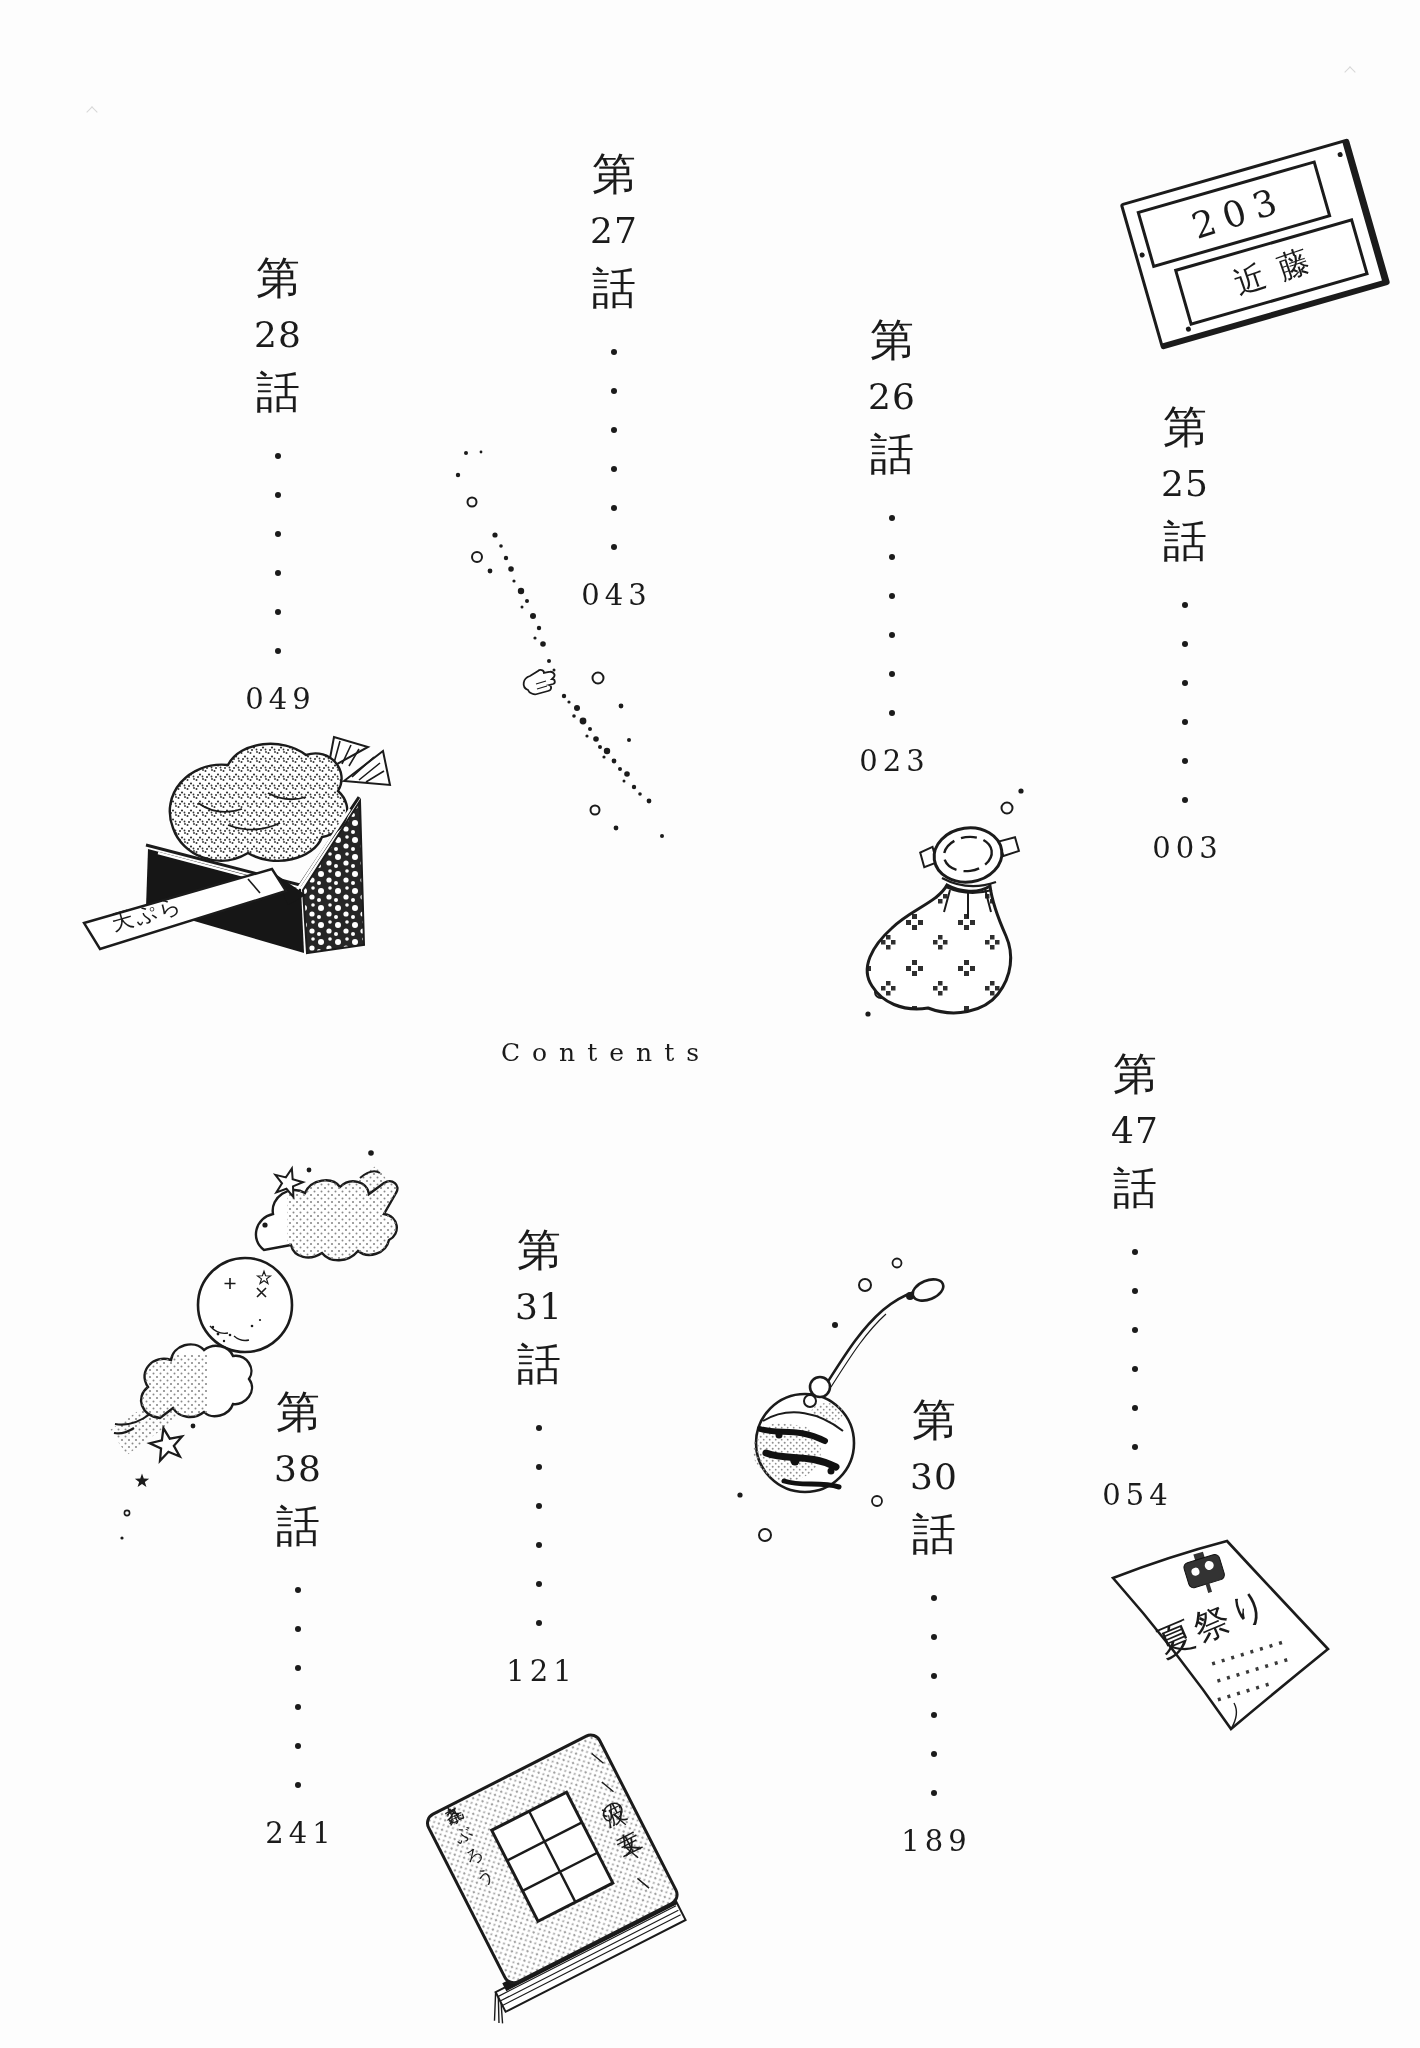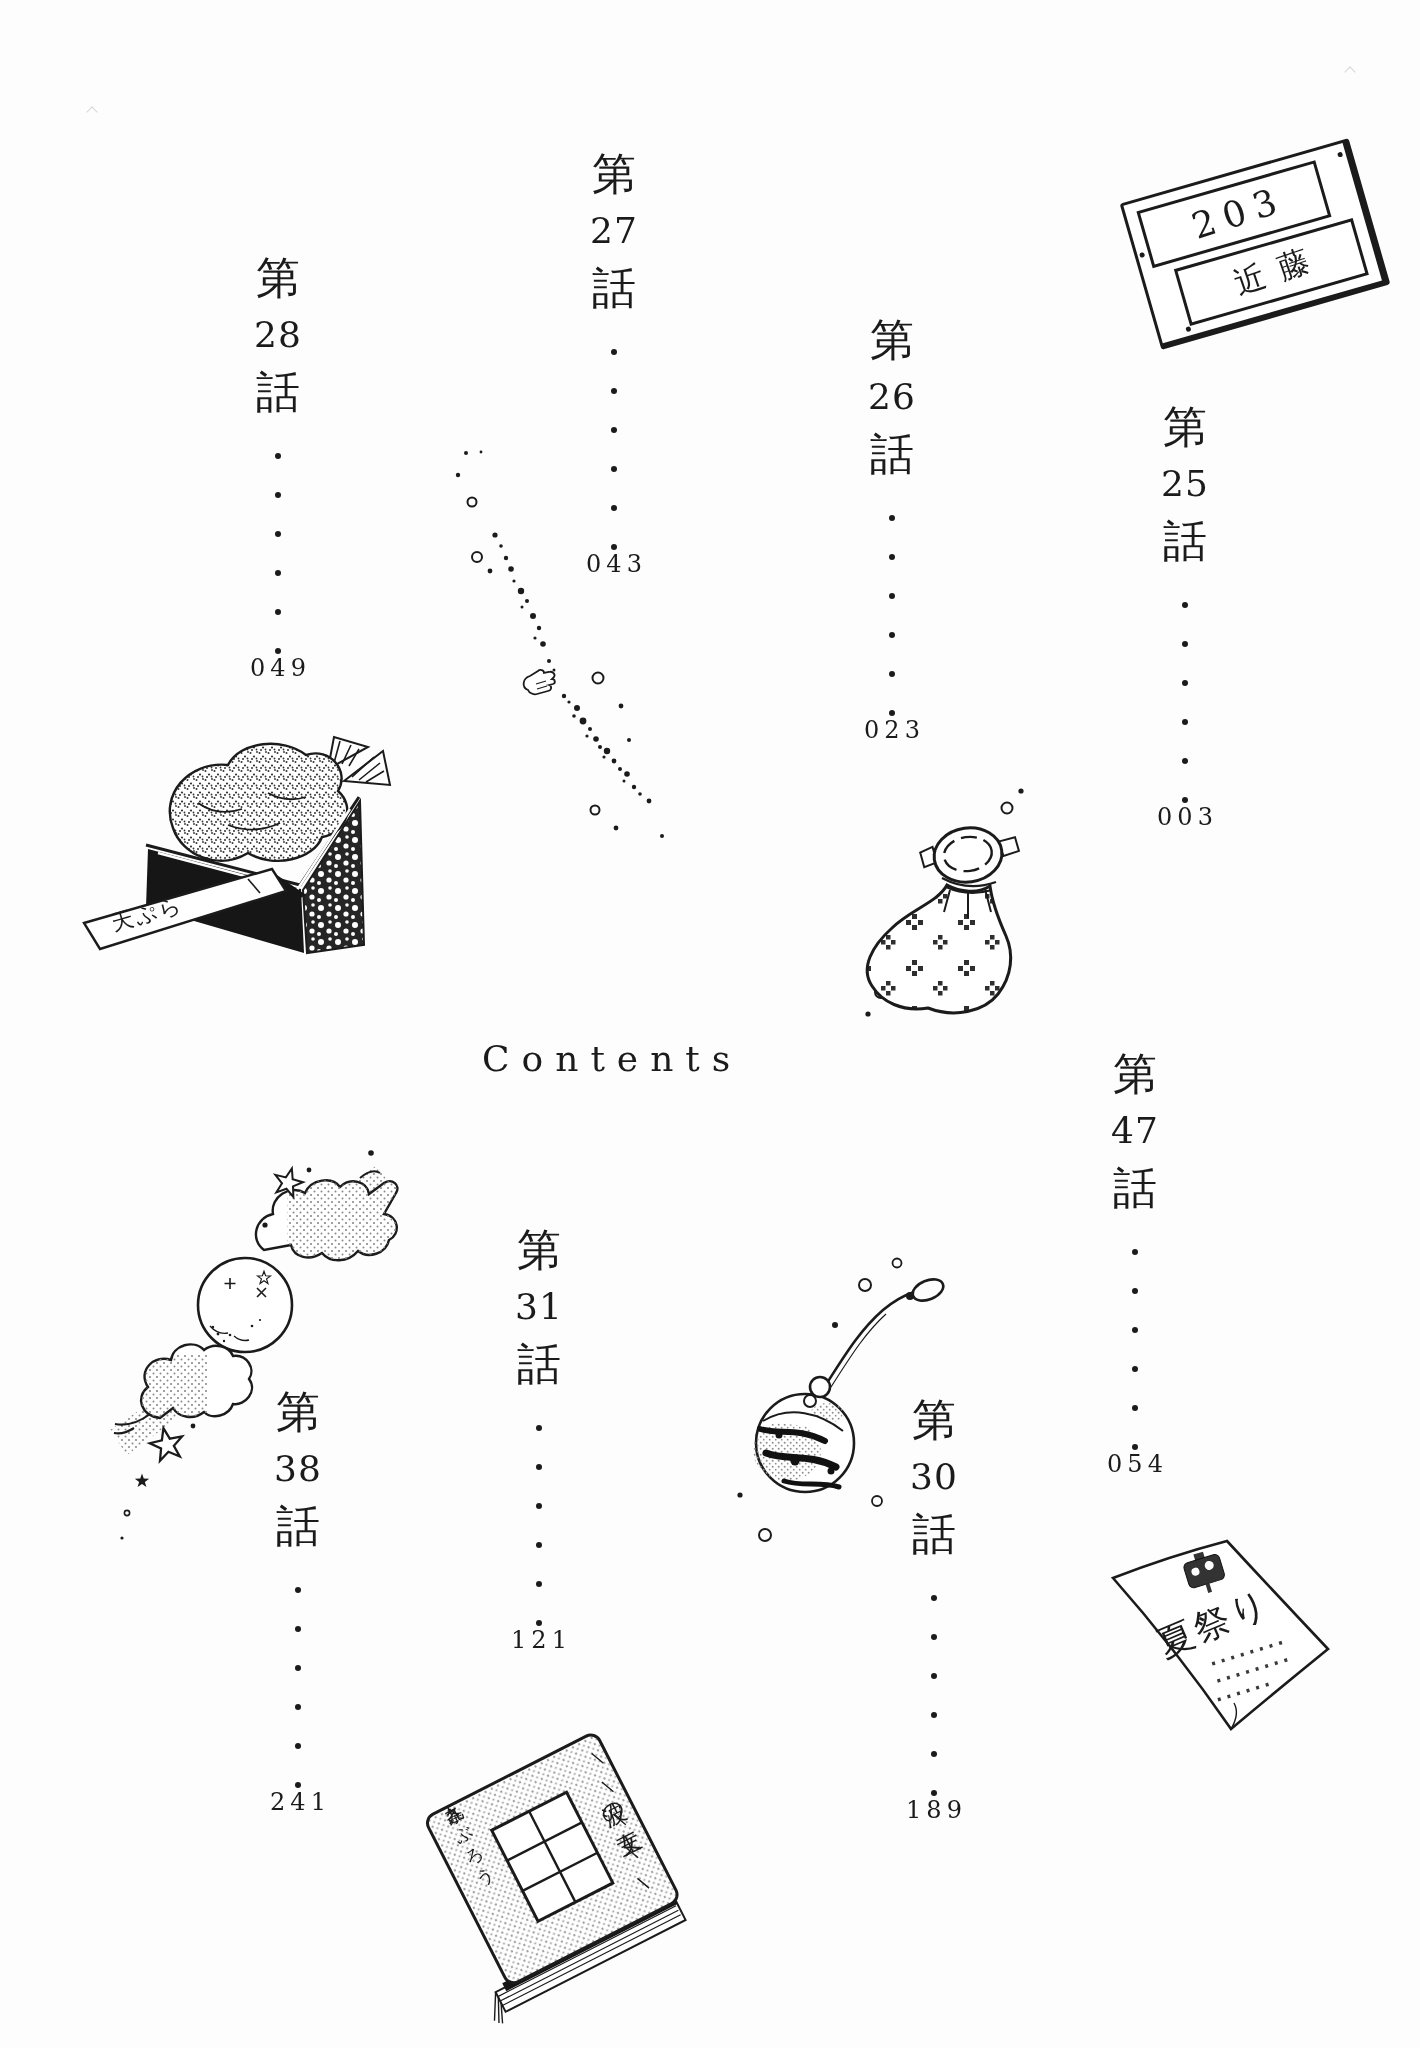--- a/index.html
+++ b/index.html
@@ -7,33 +7,33 @@
         font-family:"DejaVu Serif","Liberation Serif",serif;color:#1b1b1b}
   svg{position:absolute;overflow:visible}
   svg text{font-family:"DejaVu Serif","Liberation Serif",serif;fill:#1b1b1b}
 
   
   .toc-entry{position:absolute;width:52px;display:flex;flex-direction:column;align-items:center;text-align:center}
   .toc-entry .k{font-size:44px;line-height:1;margin-bottom:17px;display:block}
   .toc-entry .n{font-size:36px;line-height:1;margin-bottom:17px;letter-spacing:1px;display:block}
   .dots{display:flex;flex-direction:column;align-items:center;gap:33px;margin-top:22px}
   .dots i{width:6px;height:6px;background:#1b1b1b;border-radius:50%;display:block}
-  .toc-entry .pg{font-size:24px;letter-spacing:5px;text-indent:5px;white-space:nowrap;display:block}
+  .toc-entry .pg{margin-top:28px;font-size:29px;letter-spacing:5px;text-indent:5px;white-space:nowrap;display:block}
 
   .pos25{left:1159px;top:405px}
   .pos26{left:866px;top:318px}
   .pos27{left:588px;top:152px}
   .pos28{left:252px;top:256px}
   .pos29{left:1109px;top:1052px}
   .pos30{left:908px;top:1398px}
   .pos31{left:513px;top:1228px}
   .pos32{left:272px;top:1390px}
 
   .contents-title{position:absolute;left:470px;top:1038px;width:260px;text-align:center;
-                  font-size:36px;letter-spacing:12px;text-indent:12px}
+                  font-size:25px;letter-spacing:12px;text-indent:12px}
 
   
   .nameplate{position:absolute;left:1136px;top:168px;width:238px;height:152px;background:#fff;
              border:3.5px solid #1b1b1b;border-right-width:7px;border-bottom-width:6px;border-radius:3px;
              transform:rotate(-16deg);padding:9px 11px;display:flex;flex-direction:column;gap:7px;box-sizing:border-box}
   .np-panel{border:3px solid #1b1b1b;flex:1;display:flex;align-items:center;justify-content:center;background:#fff;overflow:hidden}
   .np-top{margin-right:20px}
   .np-bottom{margin-left:20px}
   .np-top span{font-size:36px;letter-spacing:9px;text-indent:9px;transform:rotate(-2deg)}
   .np-bottom span{font-size:31px;letter-spacing:15px;text-indent:15px;transform:rotate(-3deg)}

